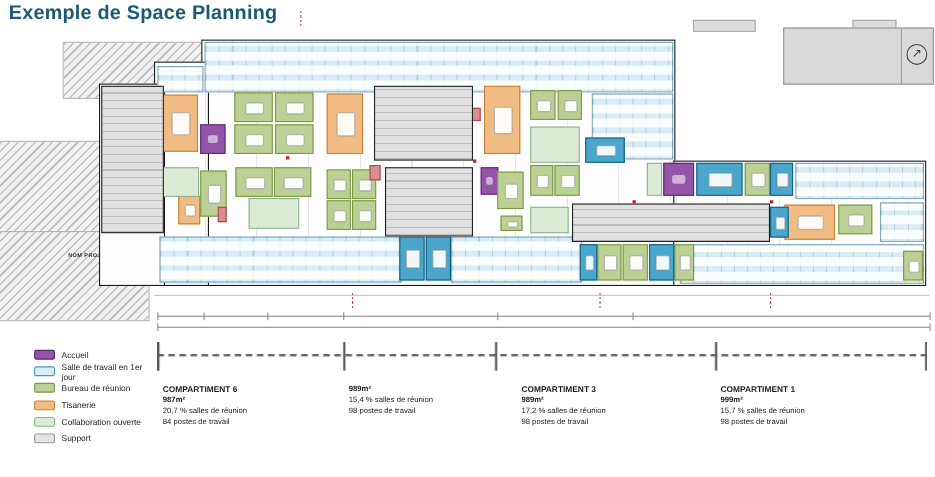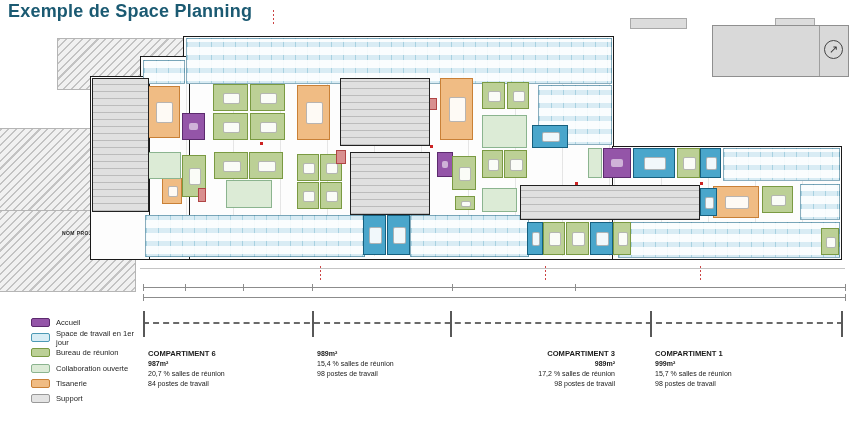--- a/index.html
+++ b/index.html
@@ -205,52 +205,52 @@
   <span class="tick" style="left:698px;"></span>
 </div>
 
 <div class="legend">
   <div class="lg-row">
     <span class="sw" style="background: rgb(148, 85, 168); border-color: rgb(92, 42, 110);"></span>
     <span class="lg-label">Accueil</span>
   </div>
   <div class="lg-row">
     <span class="sw" style="background: rgb(216, 237, 245); border-color: rgb(77, 154, 181);"></span>
-    <span class="lg-label">Space de travail en 1er jour</span>
+    <span class="lg-label">Salle de travail en 1er jour</span>
   </div>
   <div class="lg-row">
     <span class="sw" style="background: rgb(188, 208, 150); border-color: rgb(122, 154, 66);"></span>
     <span class="lg-label">Bureau de réunion</span>
   </div>
   <div class="lg-row">
+    <span class="sw" style="background: rgb(240, 188, 132); border-color: rgb(201, 128, 54);"></span>
+    <span class="lg-label">Tisanerie</span>
+  </div>
+  <div class="lg-row">
     <span class="sw" style="background: rgb(220, 235, 214); border-color: rgb(139, 180, 143);"></span>
     <span class="lg-label">Collaboration ouverte</span>
-  </div>
-  <div class="lg-row">
-    <span class="sw" style="background: rgb(240, 188, 132); border-color: rgb(201, 128, 54);"></span>
-    <span class="lg-label">Tisanerie</span>
   </div>
   <div class="lg-row">
     <span class="sw" style="background: rgb(228, 228, 228); border-color: rgb(153, 153, 153);"></span>
     <span class="lg-label">Support</span>
   </div>
 </div>
 
 <div class="comp" style="left:148px;">
   <div class="nm">COMPARTIMENT 6</div>
   <div class="ar">987m²</div>
   <div>20,7 % salles de réunion</div>
   <div>84 postes de travail</div>
 </div>
 <div class="comp" style="left:317px;">
   <div class="ar">989m²</div>
   <div>15,4 % salles de réunion</div>
   <div>98 postes de travail</div>
 </div>
-<div class="comp" style="left:455px;text-align:right;">
+<div class="comp" style="left:474px;">
   <div class="nm">COMPARTIMENT 3</div>
   <div class="ar">989m²</div>
   <div>17,2 % salles de réunion</div>
   <div>98 postes de travail</div>
 </div>
 <div class="comp" style="left:655px;">
   <div class="nm">COMPARTIMENT 1</div>
   <div class="ar">999m²</div>
   <div>15,7 % salles de réunion</div>
   <div>98 postes de travail</div>

